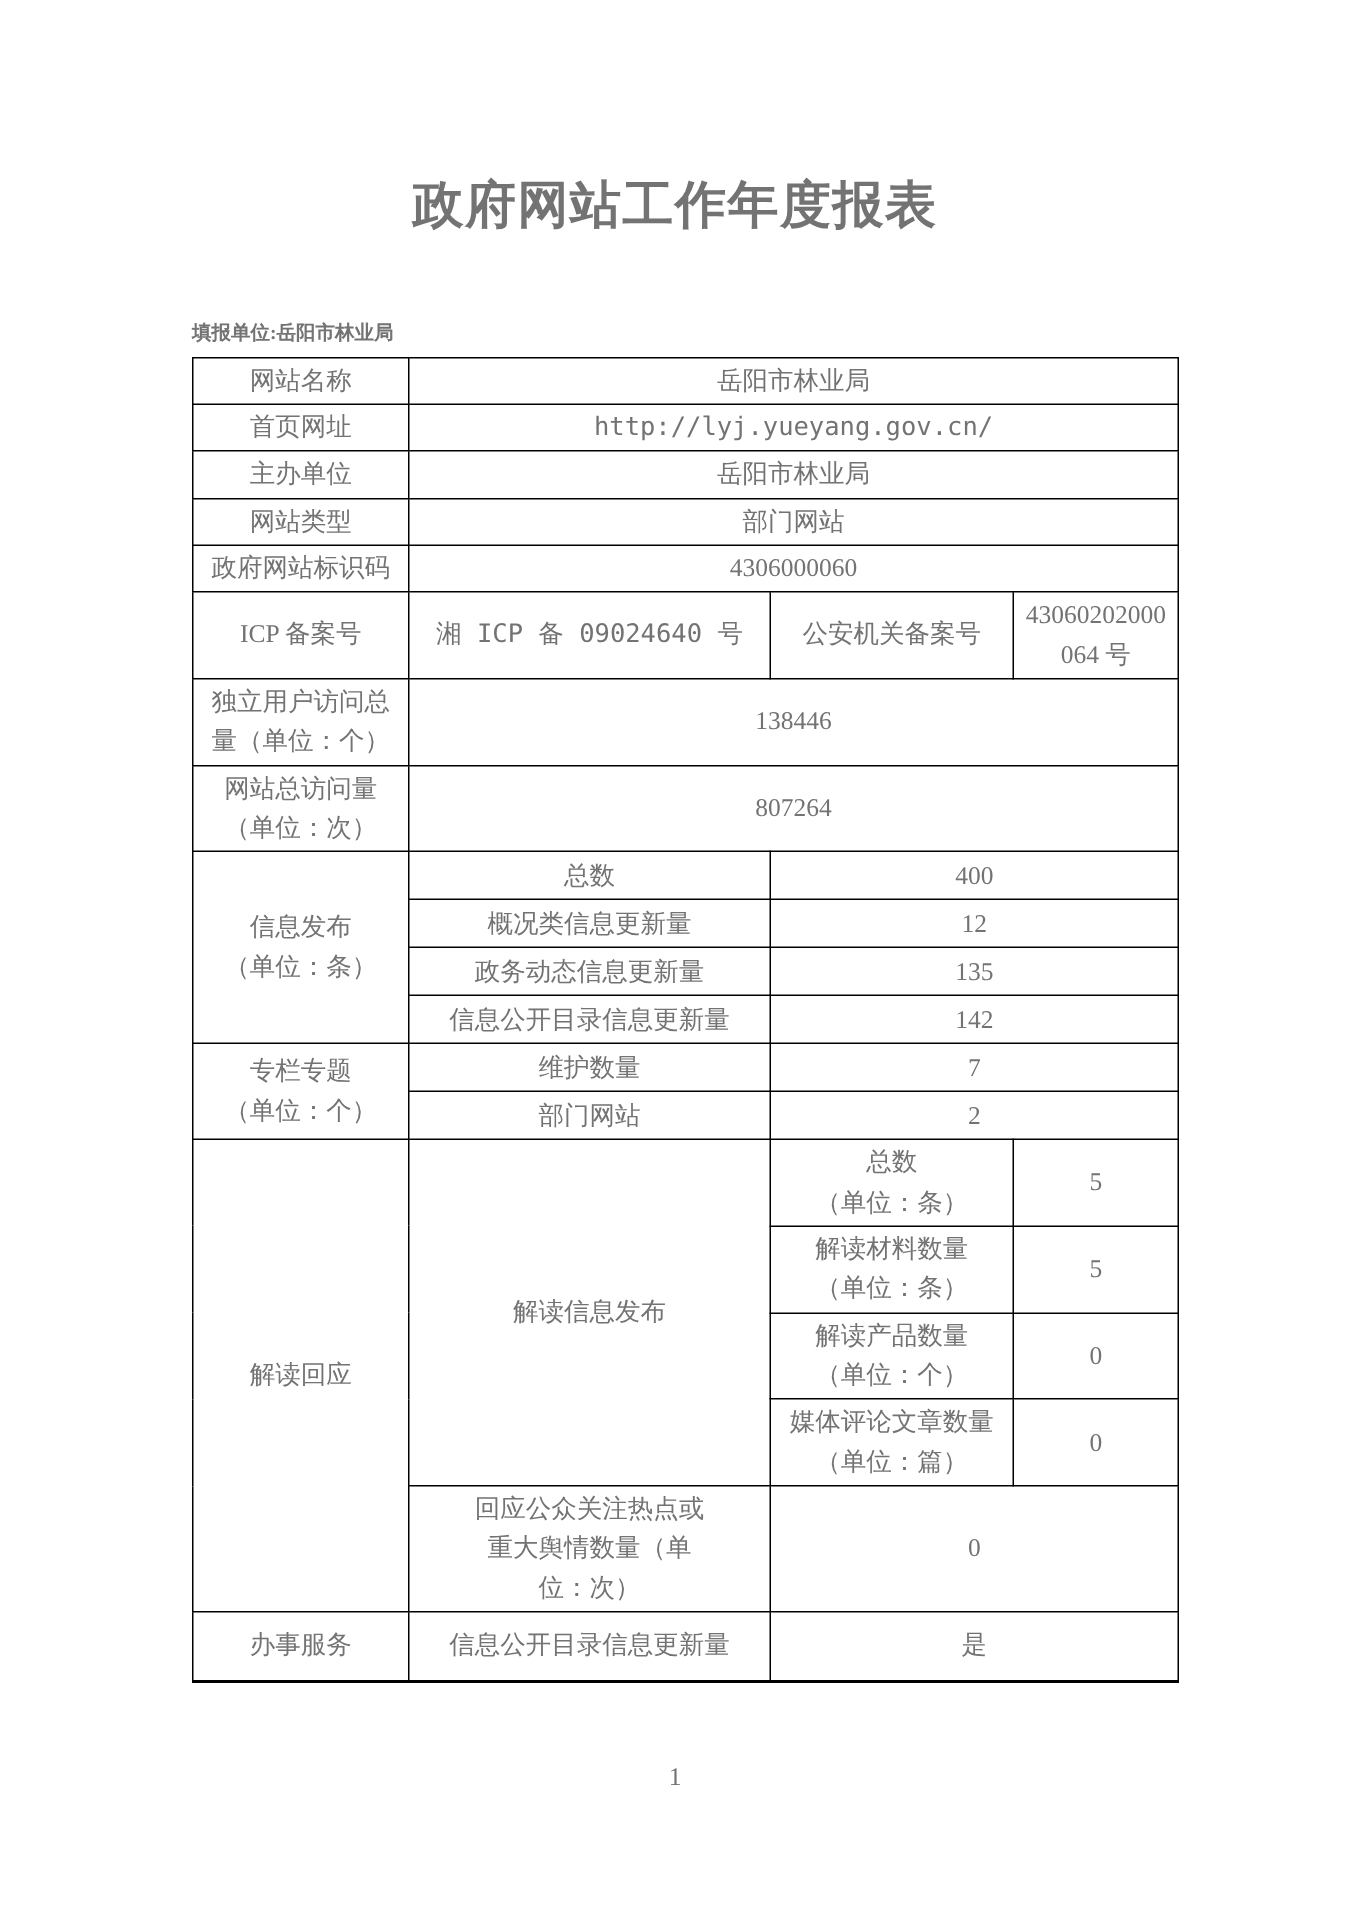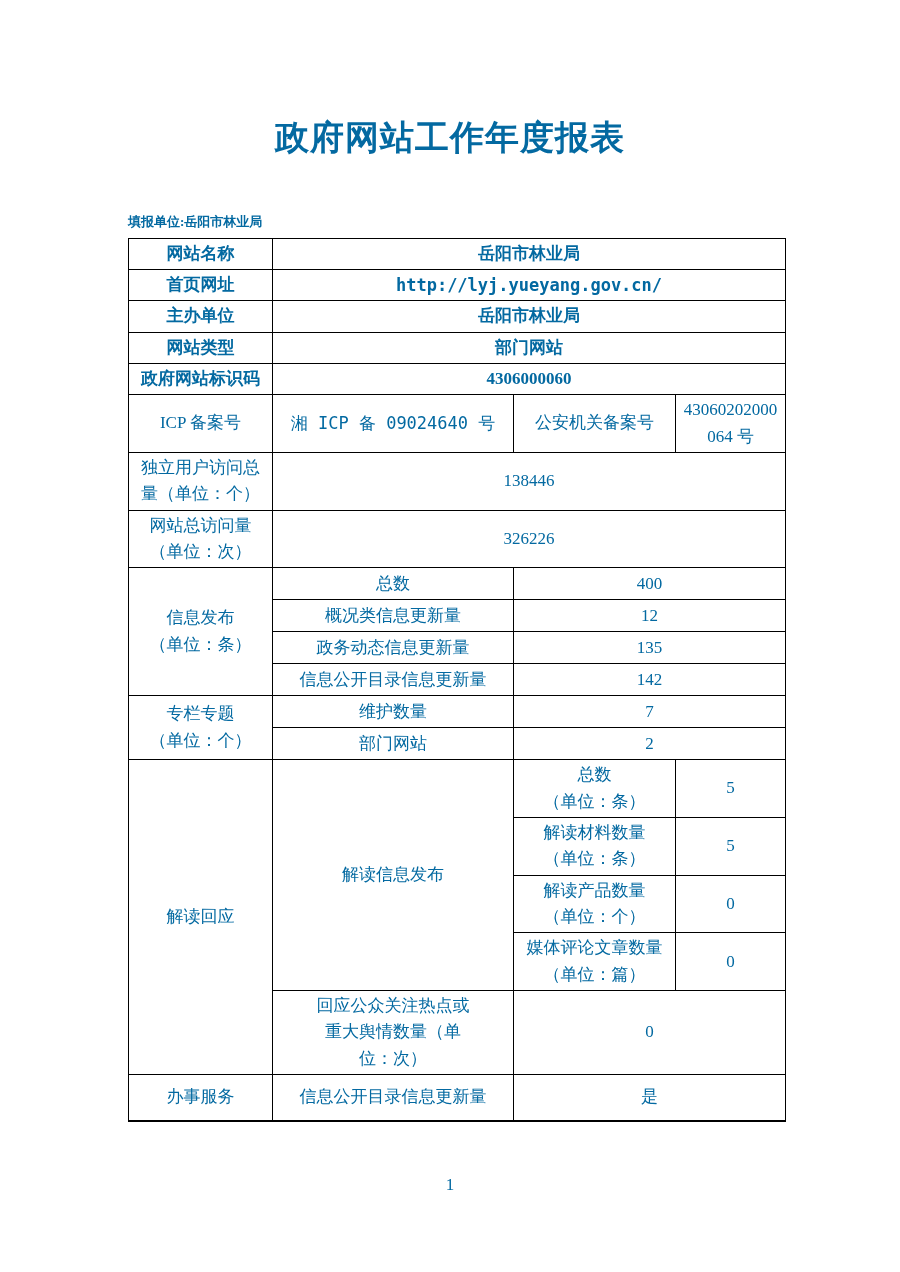--- a/index.html
+++ b/index.html
@@ -1,21 +1,21 @@
 <!DOCTYPE html>
 <html><head>
 <meta charset="utf-8">
 <style>
   html, body { margin: 0; padding: 0; background: #ffffff; }
   .page {
     position: relative;
     width: 900px;
     height: 1272px;
     background: #ffffff;
-    color: #0369a1;
+    color: #737373;
     font-family: "Liberation Serif", "DejaVu Serif", serif;
     overflow: hidden;
   }
   .doc-title {
     padding-top: 116px;
     text-align: center;
     font-family: "Liberation Sans", "DejaVu Sans", sans-serif;
     font-weight: bold;
     font-size: 34px;
     line-height: 1.25;
@@ -48,21 +48,21 @@
     line-height: 1.55;
     padding: 2px 6px;
     overflow: hidden;
   }
   td.c1 { padding: 2px 8px; }
   .pre { white-space: pre-line; }
   .mono { font-family: "DejaVu Sans Mono", "Liberation Mono", monospace; font-size: 16px; }
   .breakall { word-break: break-all; padding: 2px 5px; }
   .bottom-align { vertical-align: bottom; padding-bottom: 8px; }
   .hotspot-label { max-width: 165px; margin: 0 auto; text-align: center; }
-  .h31 { height: 31px; font-weight: bold; }
+  .h31 { height: 31px; }
   .h54 { height: 54px; }
   .h55 { height: 55px; }
   .h32 { height: 32px; }
   .h52 { height: 52px; }
   .h78 { height: 78px; margin-left: 44px; }
   .h46 { height: 46px; }
   .page-number {
     position: absolute;
     top: 1175px;
     left: 0;
@@ -112,21 +112,21 @@
         <td class="mono">湘 ICP 备 09024640 号</td>
         <td>公安机关备案号</td>
         <td class="breakall">43060202000064 号</td>
       </tr>
       <tr class="h55">
         <td class="c1">独立用户访问总量（单位：个）</td>
         <td colspan="3">138446</td>
       </tr>
       <tr class="h55">
         <td class="c1">网站总访问量（单位：次）</td>
-        <td colspan="3">326226</td>
+        <td colspan="3">807264</td>
       </tr>
 
       <tr class="h32">
         <td rowspan="4" class="c1 pre">信息发布
 （单位：条）</td>
         <td>总数</td>
         <td colspan="2">400</td>
       </tr>
       <tr class="h32">
         <td>概况类信息更新量</td>

